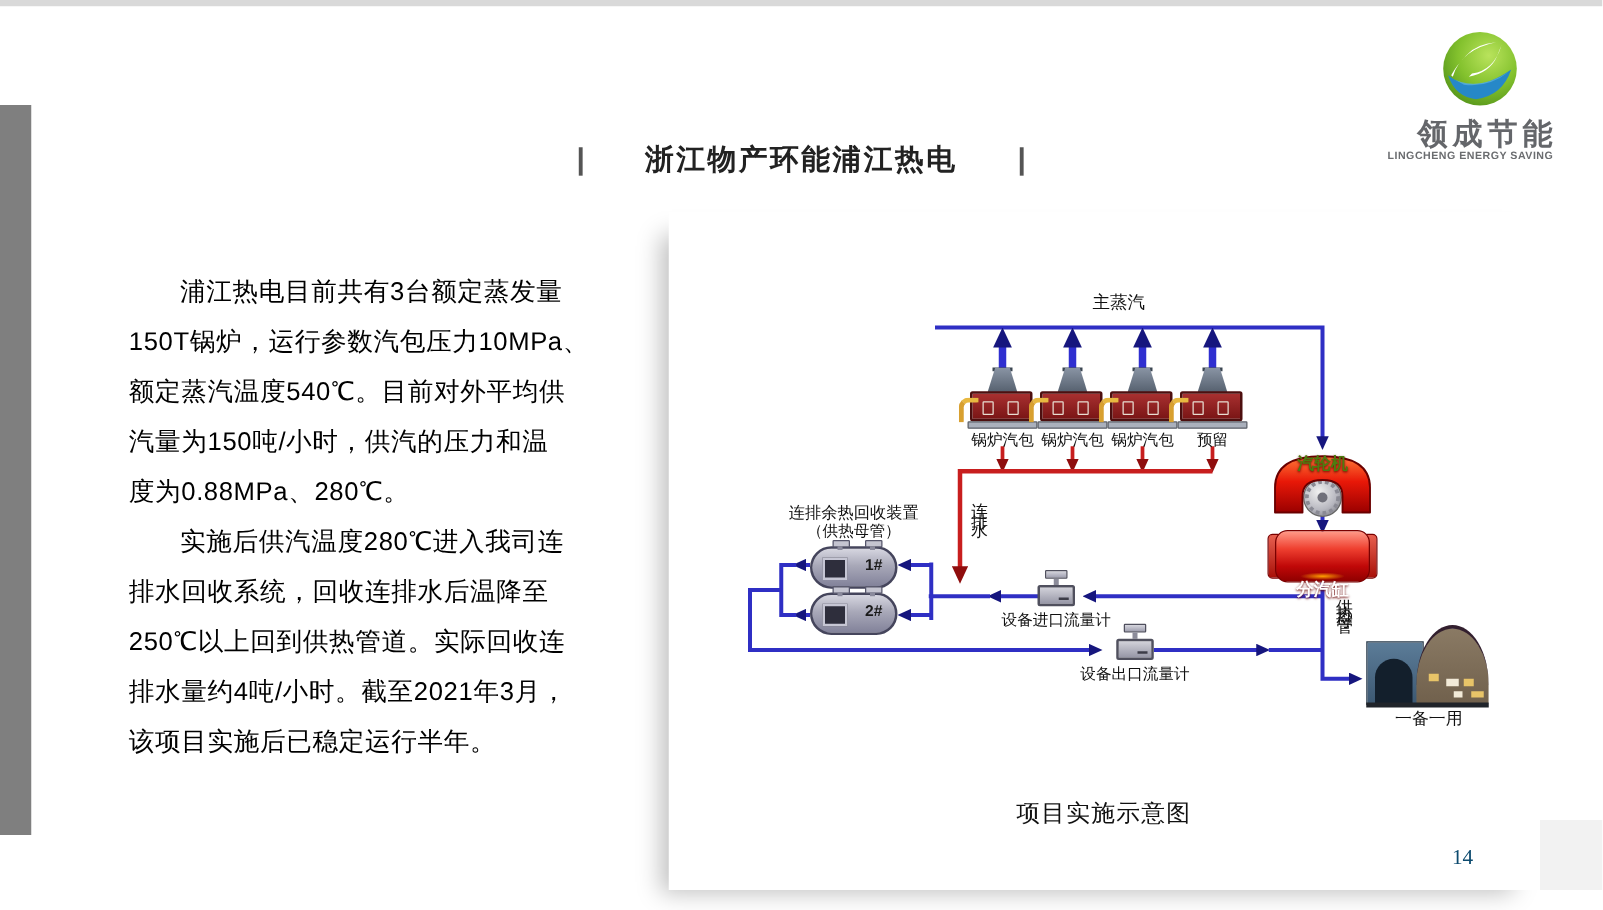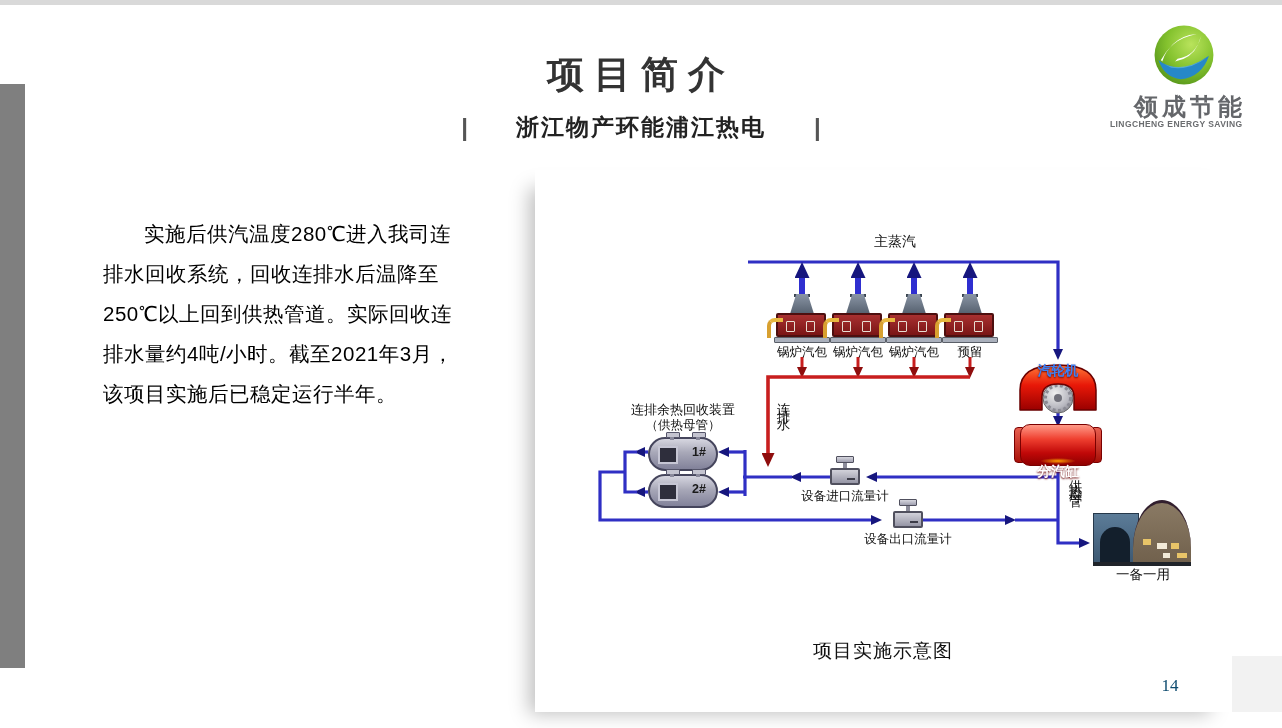--- a/index.html
+++ b/index.html
@@ -45,21 +45,21 @@
   .boiler .chimney-cap{position:absolute;left:20px;top:0;width:16px;height:3px;background:#3a4550;}
   .boiler .bbody{position:absolute;left:2px;top:19px;width:50px;height:24px;background:linear-gradient(180deg,#a83030,#7a1515);border:2px solid #4d0f0f;border-radius:2px;box-sizing:border-box;}
   .boiler .gauge{position:absolute;top:6px;width:7px;height:9px;border:1.5px solid #e8ded2;border-radius:1px;}
   .boiler .gauge.g1{left:8px;}
   .boiler .gauge.g2{left:28px;}
   .boiler .bbase{position:absolute;left:0;top:43px;width:56px;height:6px;background:#aab0bc;border:1px solid #5a5f68;border-radius:1px;box-sizing:border-box;}
   .boiler .pipe{position:absolute;left:-7px;top:24px;width:12px;height:16px;border-left:4px solid #d8a030;border-top:4px solid #e8b840;border-radius:8px 0 0 0;}
 
   
   .turbine{left:1010px;top:354px;width:96px;height:62px;}
-  .turbine-label{left:1010px;top:362px;width:96px;color:#3b82f6;font-weight:bold;font-size:13.5px;text-shadow:0 1px 2px #600;}
+  .turbine-label{left:1010px;top:362px;width:96px;color:#4d7c0f;font-weight:bold;font-size:13.5px;text-shadow:0 1px 2px #600;}
 
   
   .cylinder{left:1014px;top:424px;width:88px;height:42px;}
   .cyl-main{position:absolute;left:6px;top:0;width:76px;height:42px;background:linear-gradient(180deg,#ff9a88 0%,#ef4030 35%,#c00808 70%,#8f0000 100%);border:1px solid #7a0000;border-radius:10px;box-sizing:border-box;}
   .cyl-cap{position:absolute;top:3px;width:12px;height:36px;background:linear-gradient(180deg,#e86050,#a81008);border:1px solid #7a0000;border-radius:4px;box-sizing:border-box;}
   .cyl-cap.left{left:0;}
   .cyl-cap.right{left:76px;}
   .cyl-glow{position:absolute;left:26px;top:34px;width:36px;height:6px;background:radial-gradient(ellipse at center,#ffa000 0%,rgba(255,120,0,0) 70%);}
   .cylinder-label{left:1014px;top:435px;width:88px;color:#fff;font-weight:bold;font-size:14px;text-shadow:0 1px 2px #600;margin-top:28px;}
 
@@ -93,21 +93,20 @@
 </style>
 </head>
 <body>
 
 <div class="page">
 
   <div class="abs top-strip"></div>
   <div class="abs corner-patch"></div>
   <div class="abs side-bar"></div>
 
-  <div class="abs title">项目简介</div>
   <div class="abs subtitle-row">
     <span class="subtitle-bar">|</span>
     <span class="subtitle">浙江物产环能浦江热电</span>
     <span class="subtitle-bar">|</span>
   </div>
 
   <svg class="abs logo-mark" viewBox="0 0 100 100" width="64" height="64">
     <defs>
       <radialGradient id="lg1" cx="62%" cy="32%" r="75%">
         <stop offset="0%" stop-color="#b9e35c"></stop>
@@ -118,20 +117,27 @@
     <circle cx="50" cy="50" r="46" fill="url(#lg1)"></circle>
     <path d="M16,60 Q26,26 70,17 Q46,19 33,33 Q21,45 14,58 Z" fill="#ffffff"></path>
     <path d="M36,60 Q62,55 71,35 L77,20 Q68,52 40,56 Z" fill="#ffffff"></path>
     <path d="M10,58 Q42,84 89,51 Q78,84 45,88 Q19,85 10,58 Z" fill="#2688c8"></path>
     <path d="M12,60 Q44,80 86,54 Q60,74 30,70 Z" fill="#5fb3e0" opacity="0.7"></path>
   </svg>
   <div class="abs logo-name">领成节能</div>
   <div class="abs logo-tagline">LINGCHENG ENERGY SAVING</div>
 
   <div class="abs body-text">
+    <div class="para1">
+      <div class="ln indent">浦江热电目前共有3台额定蒸发量</div>
+      <div class="ln">150T锅炉，运行参数汽包压力10MPa、</div>
+      <div class="ln">额定蒸汽温度540℃。目前对外平均供</div>
+      <div class="ln">汽量为150吨/小时，供汽的压力和温</div>
+      <div class="ln">度为0.88MPa、280℃。</div>
+    </div>
     <div class="para2">
       <div class="ln indent">实施后供汽温度280℃进入我司连</div>
       <div class="ln">排水回收系统，回收连排水后温降至</div>
       <div class="ln">250℃以上回到供热管道。实际回收连</div>
       <div class="ln">排水量约4吨/小时。截至2021年3月，</div>
       <div class="ln">该项目实施后已稳定运行半年。</div>
     </div>
   </div>
 
   <div class="abs panel"></div>

